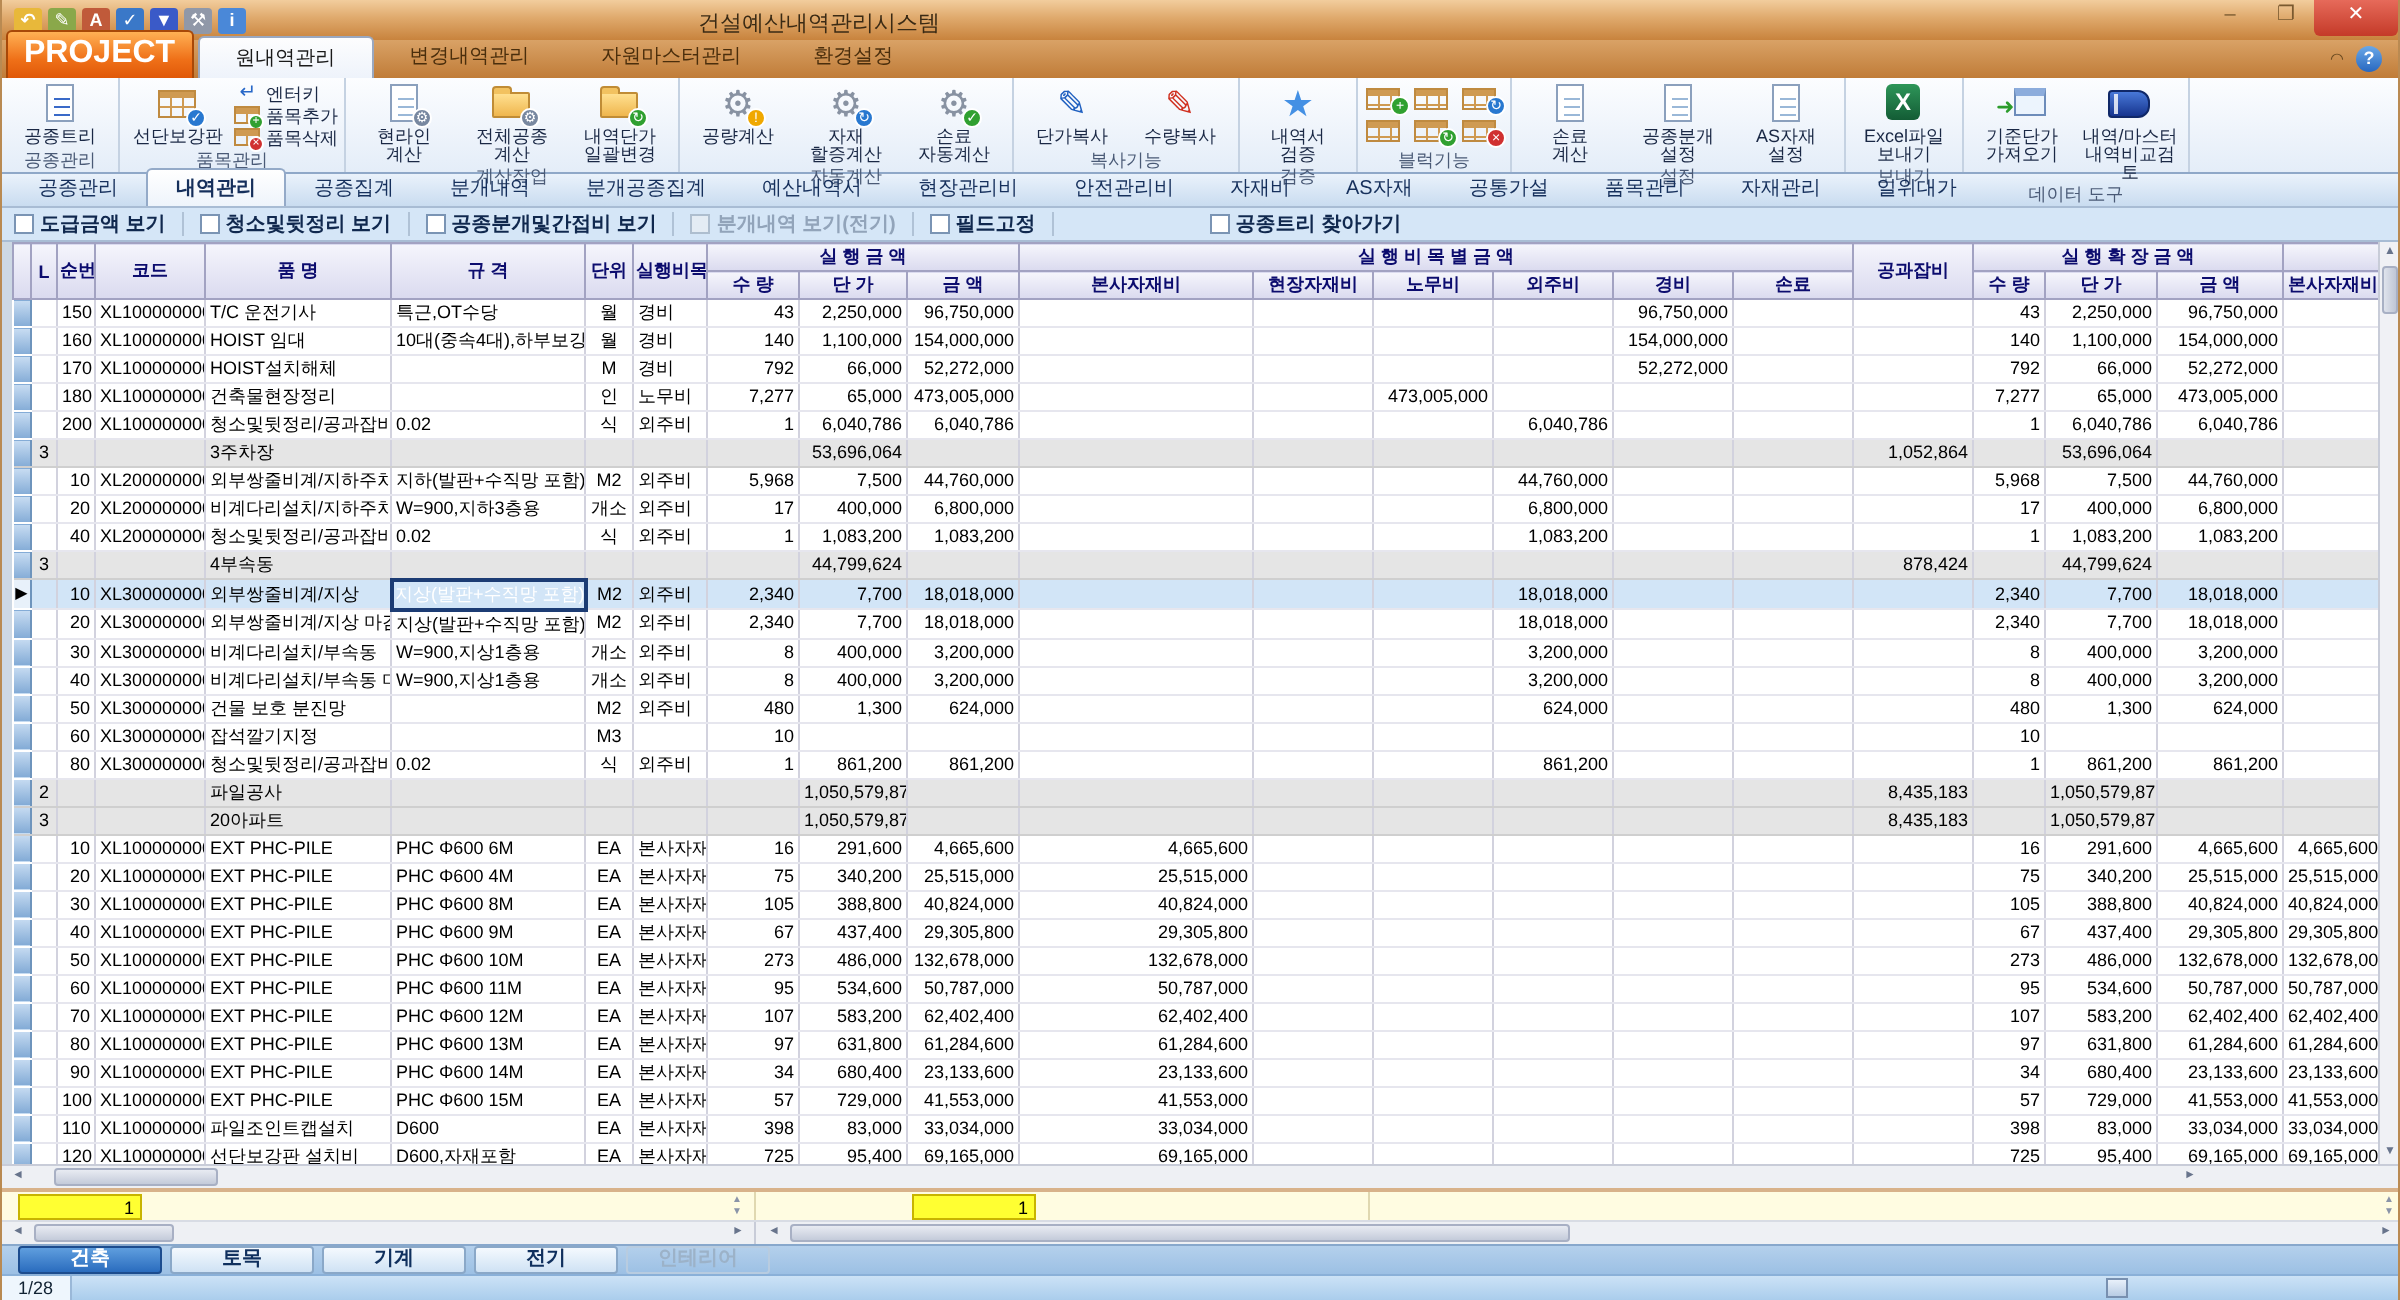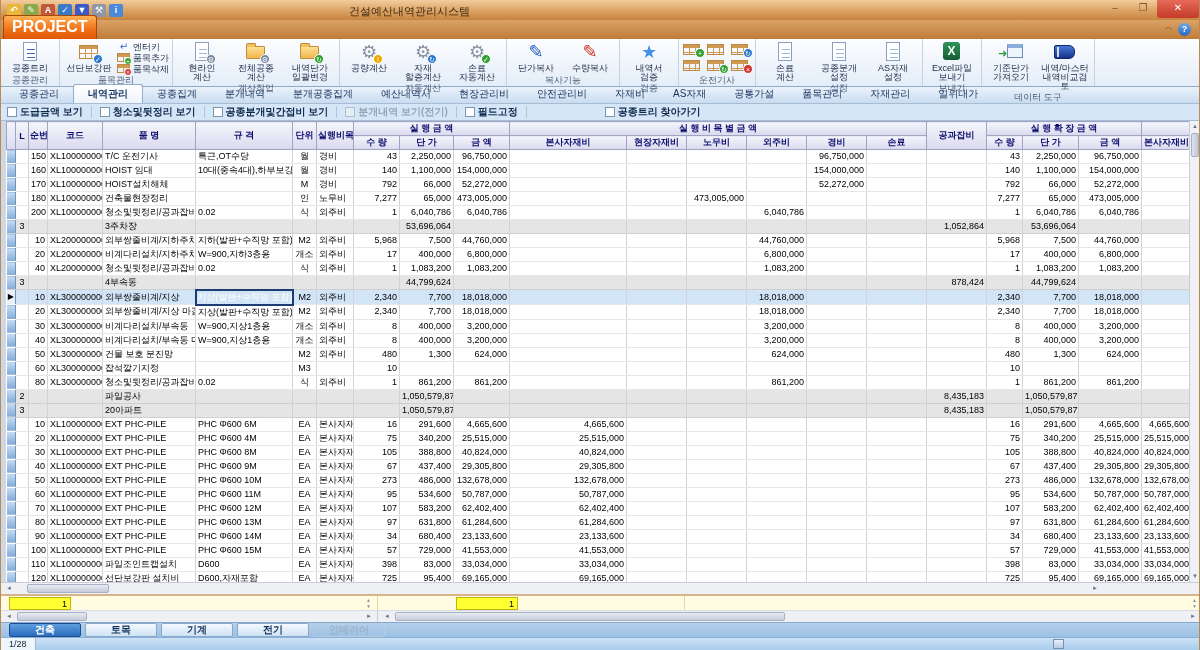--- a/index.html
+++ b/index.html
@@ -124,20 +124,26 @@
     <div class="app-title">건설예산내역관리시스템</div>
     <div class="winbtns">
       <div class="wbtn">–</div>
       <div class="wbtn">❐</div>
       <div class="wbtn close">✕</div>
     </div>
   </div>
 
   <div class="ribbontabs">
     <div class="projectbtn">PROJECT</div>
+    <div id="rtabs" style="display:flex;">
+        <div class="rtab active">원내역관리</div>
+        <div class="rtab">변경내역관리</div>
+        <div class="rtab">자원마스터관리</div>
+        <div class="rtab">환경설정</div>
+      </div>
     <div class="ribbonhelp">
       <span class="collbtn">◠</span>
       <span class="helpbtn">?</span>
     </div>
   </div>
 
   <div class="ribbon" id="ribbon">
       <div class="rgroup">
         <div class="rgroup-items">
           <div class="bigbtn">
@@ -289,21 +295,21 @@
             <div class="mini">
               <div class="ic-table"></div>
               <span class="bdg" style="background: rgb(48, 160, 48);">↻</span>
             </div>
             <div class="mini">
               <div class="ic-table"></div>
               <span class="bdg" style="background: rgb(208, 48, 48);">×</span>
             </div>
           </div>
         </div>
-        <div class="rgroup-label">운전기사</div>
+        <div class="rgroup-label">블럭기능</div>
       </div>
       <div class="rgroup">
         <div class="rgroup-items">
           <div class="bigbtn">
             <div class="ico">
               <div class="ic-doc"></div>
             </div>
             <div class="lbl">손료
 계산</div>
           </div>

